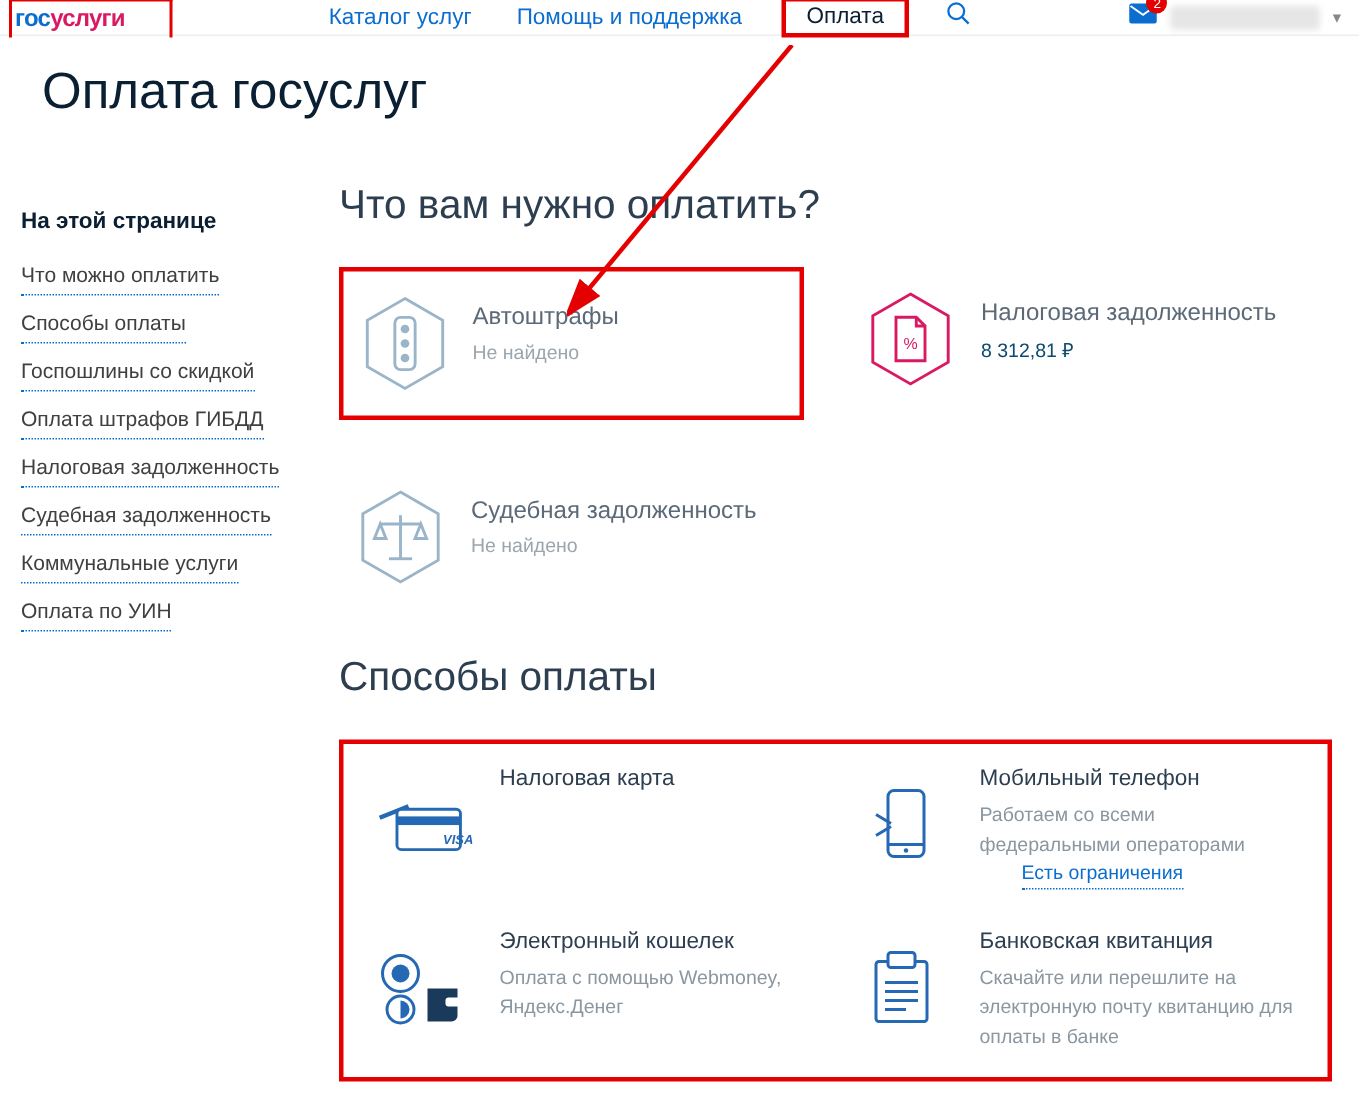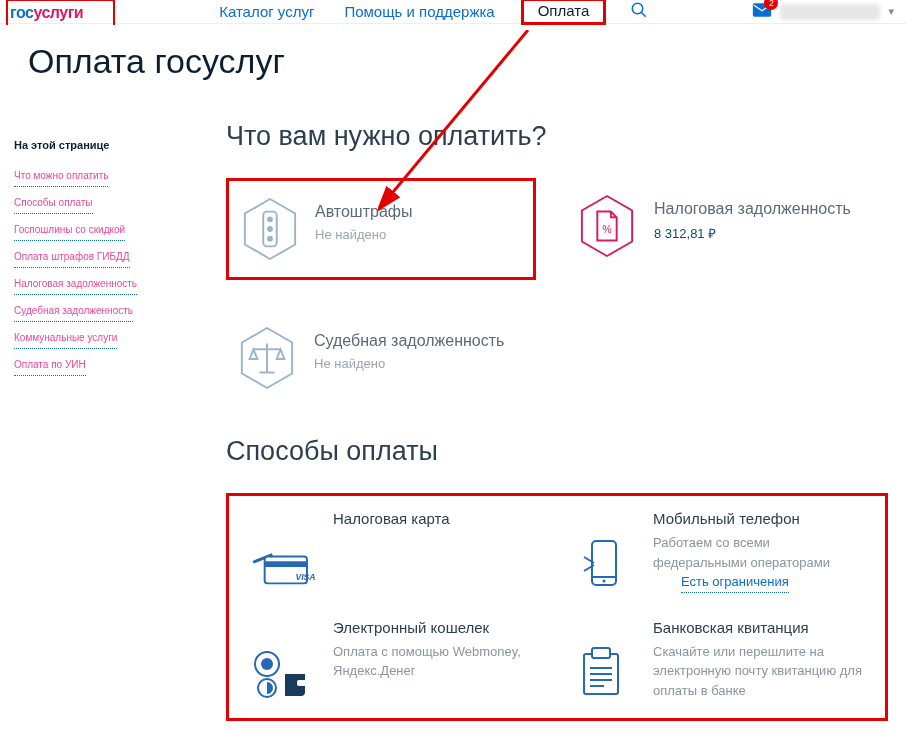--- a/index.html
+++ b/index.html
@@ -55,25 +55,25 @@
     .page-title {
       font-size: 34px;
       font-weight: 300;
       color: #0b1f33;
       padding: 18px 0 10px 28px;
     }
     
     .main { display: flex; padding: 30px 18px 20px 8px; }
     
     .sidebar { width: 200px; padding-top: 18px; padding-left:6px;}
-    .sidebar-title { font-size: 11px; font-weight: 600; margin-bottom: 14px; }
+    .sidebar-title { font-size: 15px; font-weight: 600; margin-bottom: 14px; }
     .sidebar-link {
       display: block;
-      font-size: 10px;
-      color: #ec4899;
+      font-size: 14px;
+      color: #404040;
       padding: 5px 0;
       text-decoration: none;
       border-bottom: 1px dotted #0b6dcf;
       width: fit-content;
       margin-bottom: 5px;
       cursor:pointer;
     }
     
     .content { flex: 1; padding-left: 18px; }
     .section-title {
@@ -105,21 +105,21 @@
     .pay-section { margin-top: 30px; }
     .pay-grid {
       border: 3px solid #e40000;
       padding: 14px 18px 18px;
       display: grid;
       grid-template-columns: 1fr 1fr;
       column-gap: 20px;
       row-gap: 26px;
     }
     .pay-item { display: flex; gap: 18px; cursor:pointer;}
-    .pay-ic { width: 68px; flex-shrink: 0; display:flex; align-items:flex-end; justify-content:center;}
+    .pay-ic { width: 68px; flex-shrink: 0; display:flex; align-items:center; justify-content:center;}
     .pay-txt { flex:1; }
     .pay-name { font-size: 15px; font-weight: 500; color: #2c3e50; margin-bottom: 6px; }
     .pay-sub { font-size: 13px; color: #8a96a0; line-height: 1.5; }
     .pay-limit { color: #0b6dcf; border-bottom:1px dotted #0b6dcf; cursor:pointer; width:fit-content;margin-left:28px;}
     
     .arrow-annotation {
       position: absolute;
       top: 30px; left: 378px;
       pointer-events: none;
     }

